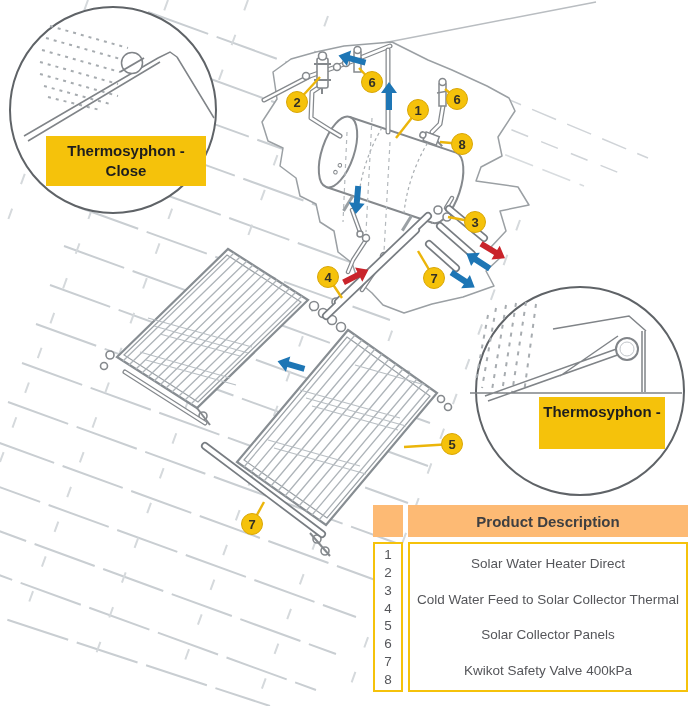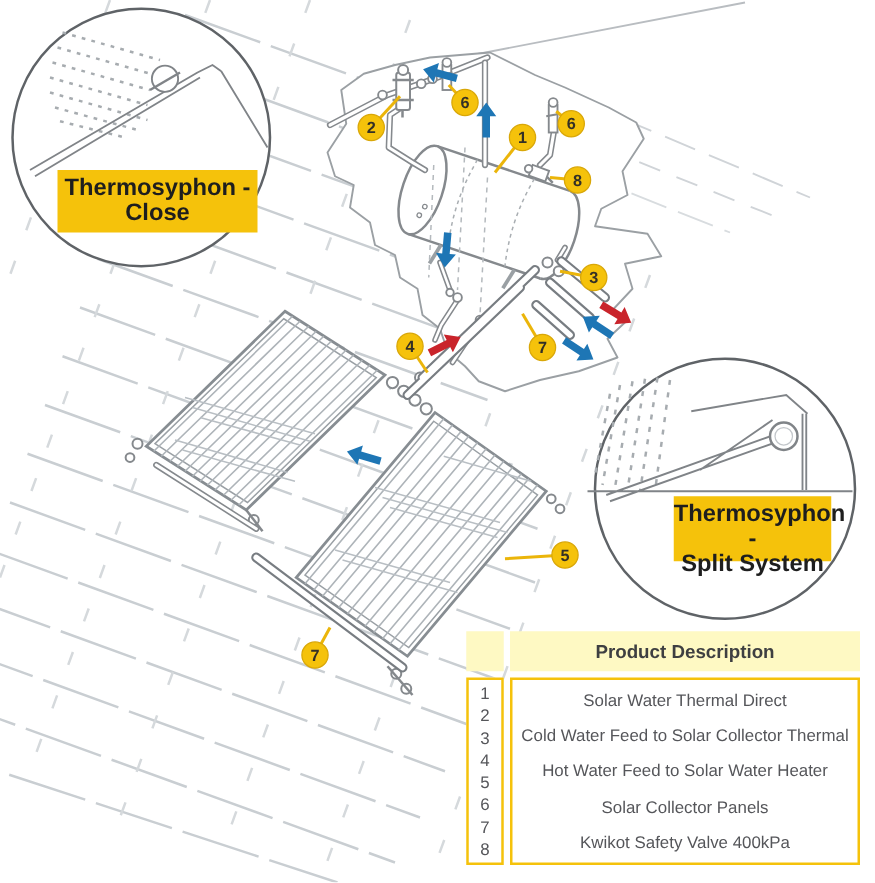--- a/index.html
+++ b/index.html
@@ -1,23 +1,23 @@
 <!DOCTYPE html>
 <html><head>
 <meta charset="utf-8">
 <style>
   html,body{margin:0;padding:0;background:#fff;}
   .stage{position:relative;width:700px;height:706px;background:#fff;overflow:hidden;
          font-family:"Liberation Sans","DejaVu Sans",sans-serif;}
   .stage svg{position:absolute;left:0;top:0;}
   .inset-label{position:absolute;background:#F5C20B;color:#1E1E1E;font-weight:bold;
-               font-size:19px;line-height:20px;text-align:center;padding-top:5px;box-sizing:border-box;}
+               font-size:15px;line-height:20px;text-align:center;padding-top:5px;box-sizing:border-box;}
   #label-close{left:46px;top:136px;width:160px;height:50px;}
   #label-split{left:539px;top:397px;width:126px;height:52px;}
-  .tbl-head{position:absolute;background:#fef9c3;box-sizing:border-box;}
+  .tbl-head{position:absolute;background:#fdba74;box-sizing:border-box;}
   #tbl-head-num{left:373px;top:505px;width:30px;height:32px;}
   #tbl-head-desc{left:408px;top:505px;width:280px;height:32px;display:flex;align-items:center;justify-content:center;
                  color:#3E3F41;font-weight:bold;font-size:15px;}
   .tbl-body{position:absolute;background:#fff;border:2px solid #F5C20B;box-sizing:border-box;
             display:flex;flex-direction:column;justify-content:space-around;padding:2px 0;}
   #tbl-body-num{left:373px;top:542px;width:30px;height:150px;}
   #tbl-body-desc{left:408px;top:542px;width:280px;height:150px;}
   .tbl-row{display:flex;align-items:center;justify-content:center;height:18px;
            font-size:13.5px;color:#55565A;white-space:nowrap;}
   .callout-num{font:bold 13px "Liberation Sans",sans-serif;fill:#333026;}
@@ -267,39 +267,37 @@
       <text class="callout-num" x="462" y="148.5">8</text>
     </g>
   </g>
 </svg>
 
   <div class="inset-label" id="label-close">
     <div>Thermosyphon - Close</div>
   </div>
   <div class="inset-label" id="label-split">
     <div>Thermosyphon -</div>
-    <div>Split System</div>
   </div>
 
   <div class="tbl-head" id="tbl-head-num"></div>
   <div class="tbl-head" id="tbl-head-desc">
     <span>Product Description</span>
   </div>
 
   <div class="tbl-body" id="tbl-body-num">
     <div class="tbl-row">1</div>
     <div class="tbl-row">2</div>
     <div class="tbl-row">3</div>
     <div class="tbl-row">4</div>
     <div class="tbl-row">5</div>
     <div class="tbl-row">6</div>
     <div class="tbl-row">7</div>
     <div class="tbl-row">8</div>
   </div>
   <div class="tbl-body" id="tbl-body-desc">
-    <div class="tbl-row">Solar Water Thermal Direct</div>
+    <div class="tbl-row">Solar Water Heater Direct</div>
     <div class="tbl-row">Cold Water Feed to Solar Collector Thermal</div>
-    <div class="tbl-row">Hot Water Feed to Solar Water Heater</div>
     <div class="tbl-row">Solar Collector Panels</div>
     <div class="tbl-row">Kwikot Safety Valve 400kPa</div>
   </div>
 
 </div>
 
 </body></html>

